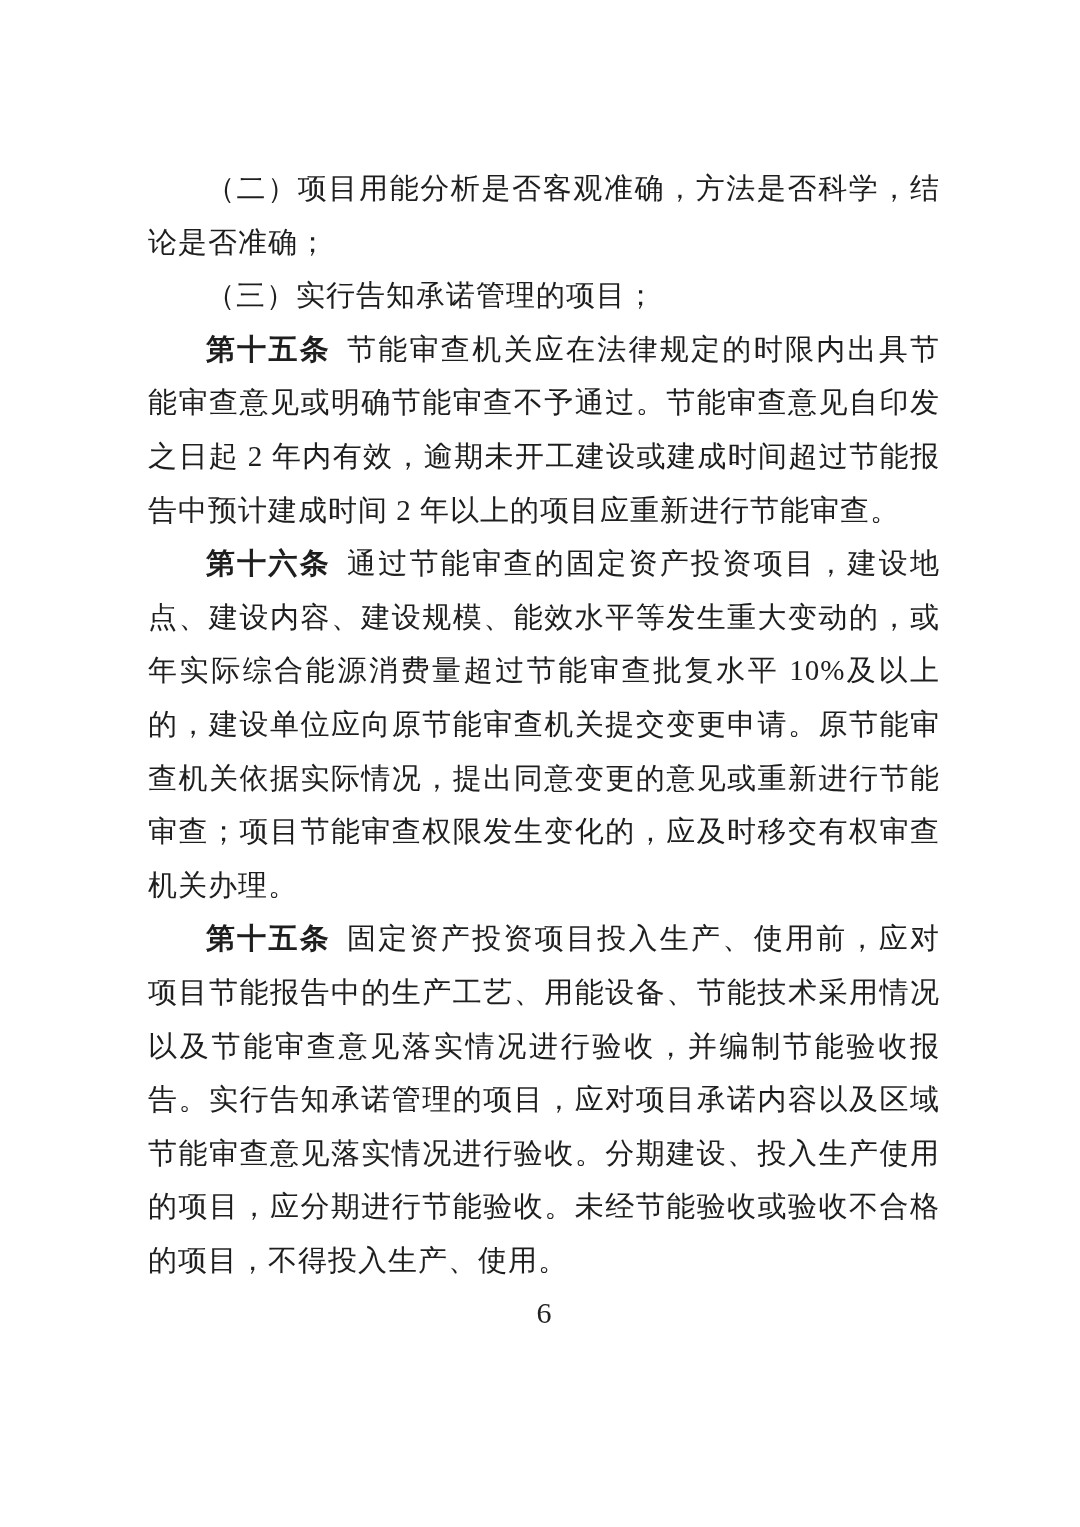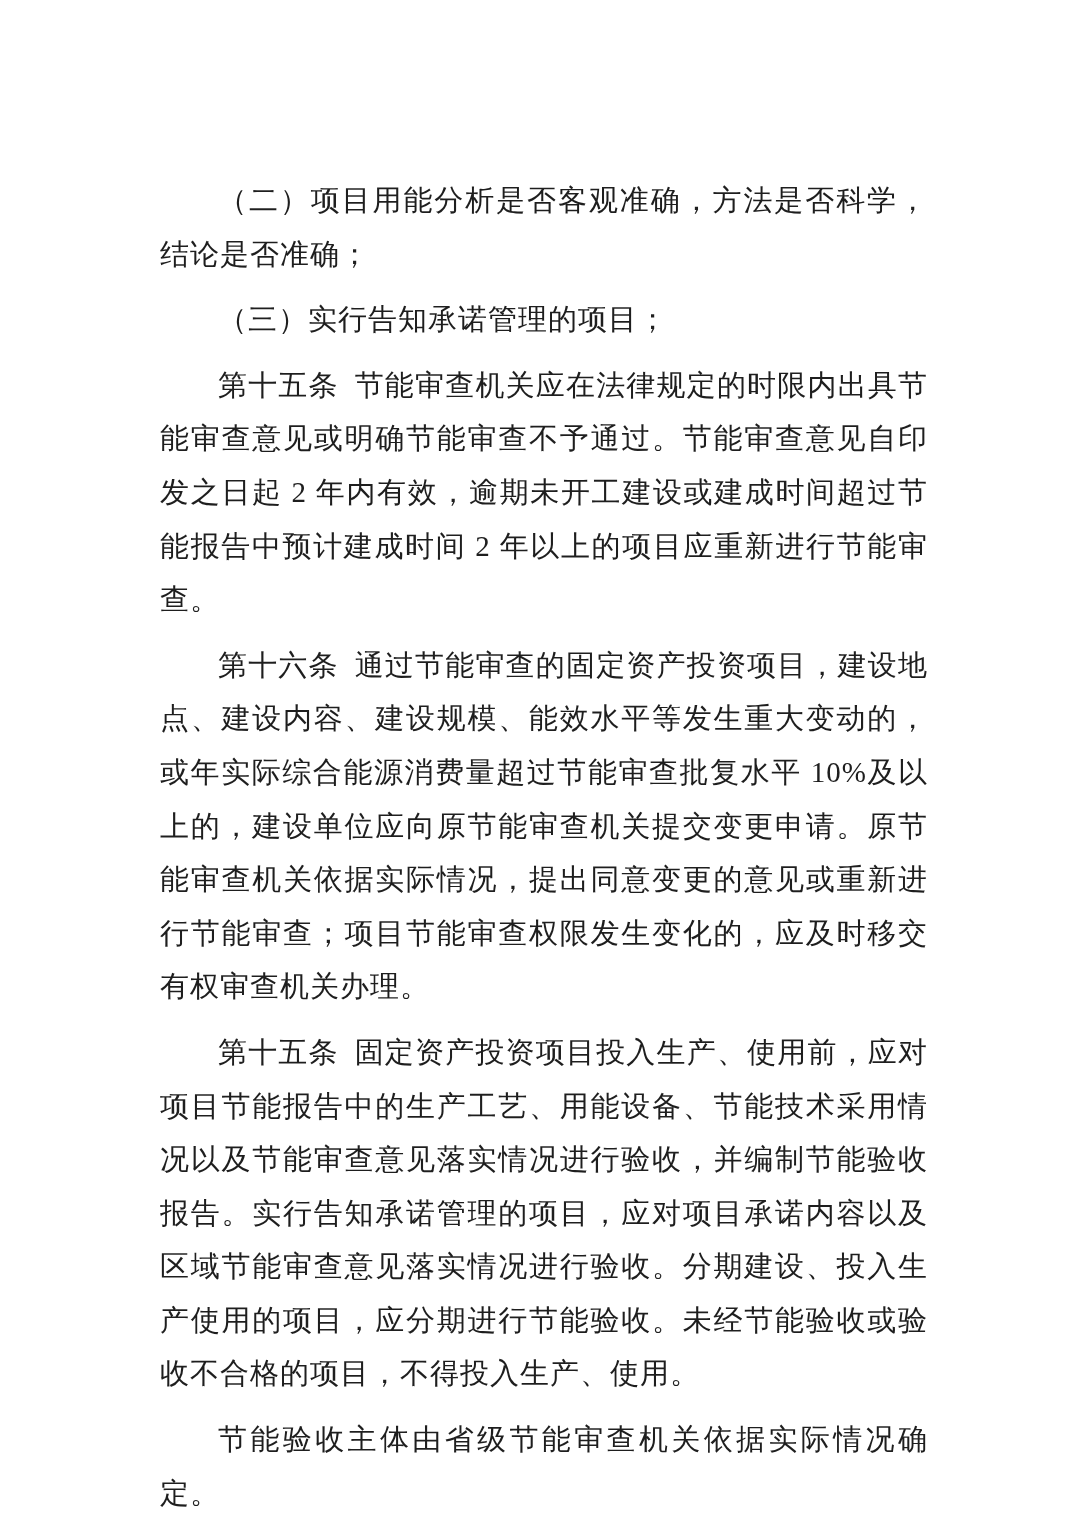--- a/index.html
+++ b/index.html
@@ -19,30 +19,30 @@
     position: absolute;
     top: 0;
     left: 0;
     width: 1080px;
     height: 1527px;
     background: #ffffff;
     box-sizing: border-box;
     padding: 162px 140px 0 148px;
   }
   .content p {
-    margin: 12px;
+    margin: 0;
     font-size: 29px;
     line-height: 53.6px;
     letter-spacing: 1px;
     text-align: justify;
     text-indent: 2em;
     word-break: break-all;
   }
   .article {
-    font-weight: 400;
+    font-weight: 700;
     margin-right: 0.55em;
   }
   .article:empty {
     display: none;
     margin-right: 0;
   }
   .page-number {
     margin-top: 6px;
     text-align: center;
     font-size: 30px;
@@ -71,20 +71,17 @@
     </p>
 
     <p>
       <span class="article">第十六条</span><span>通过节能审查的固定资产投资项目，建设地点、建设内容、建设规模、能效水平等发生重大变动的，或年实际综合能源消费量超过节能审查批复水平 10%及以上的，建设单位应向原节能审查机关提交变更申请。原节能审查机关依据实际情况，提出同意变更的意见或重新进行节能审查；项目节能审查权限发生变化的，应及时移交有权审查机关办理。</span>
     </p>
 
     <p>
       <span class="article">第十五条</span><span>固定资产投资项目投入生产、使用前，应对项目节能报告中的生产工艺、用能设备、节能技术采用情况以及节能审查意见落实情况进行验收，并编制节能验收报告。实行告知承诺管理的项目，应对项目承诺内容以及区域节能审查意见落实情况进行验收。分期建设、投入生产使用的项目，应分期进行节能验收。未经节能验收或验收不合格的项目，不得投入生产、使用。</span>
     </p>
 
-    <p>
-      <span>节能验收主体由省级节能审查机关依据实际情况确定。</span>
-    </p>
 
     <div class="page-number">6</div>
 
   </div>
 </div>
 
 </body></html>

